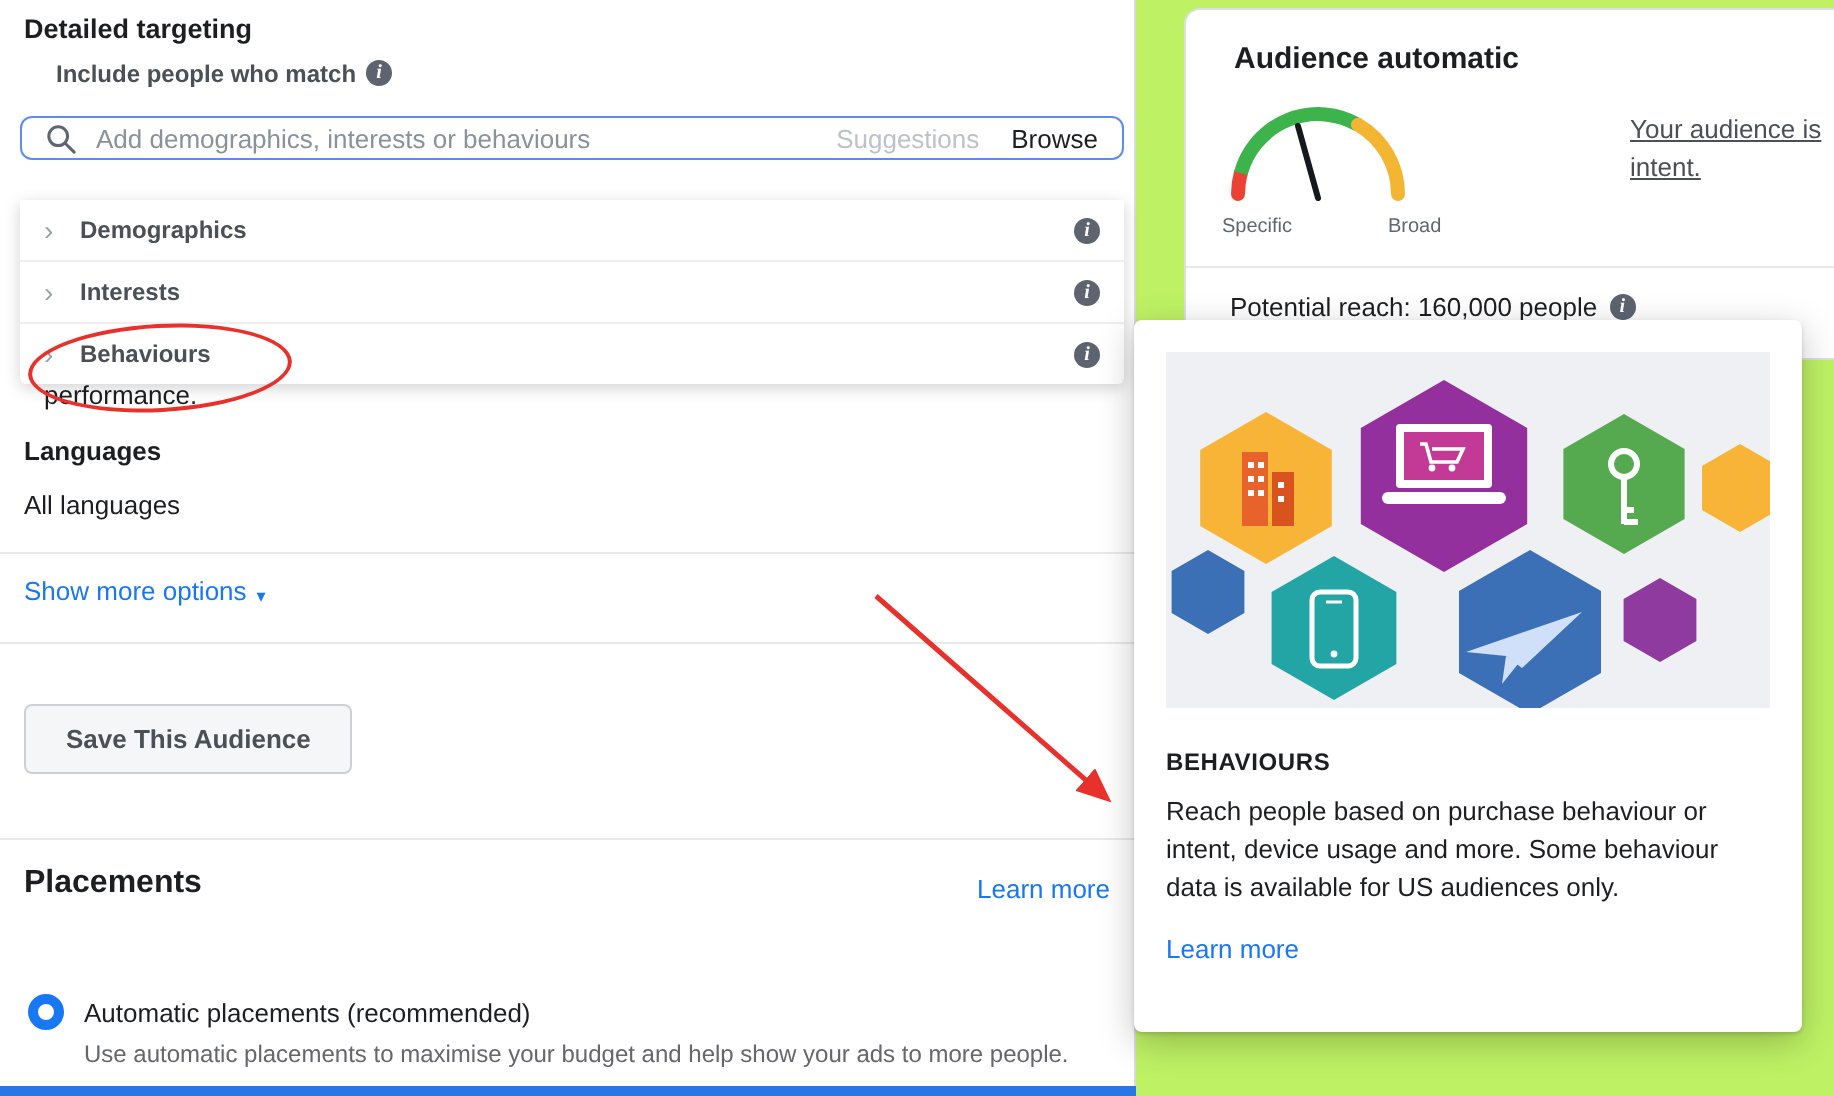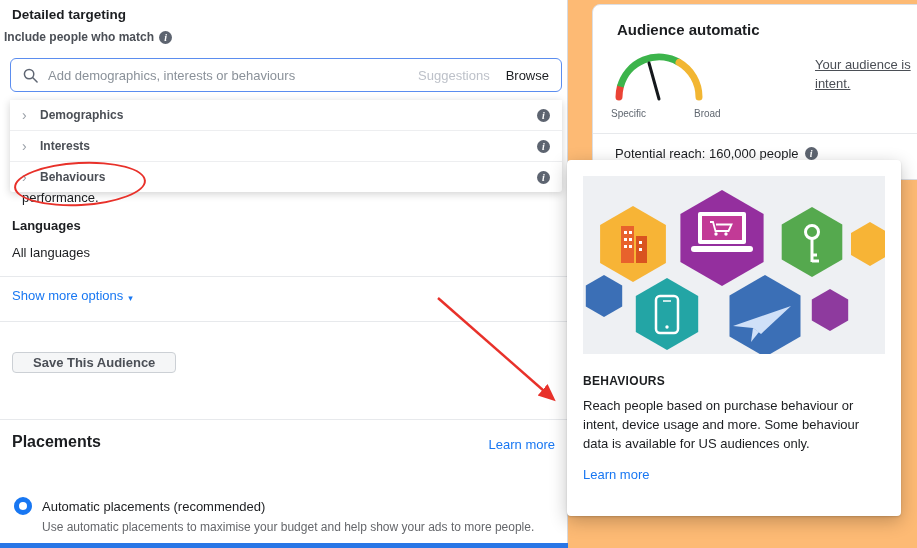--- a/index.html
+++ b/index.html
@@ -1,48 +1,48 @@
 <!DOCTYPE html>
 <html><head>
 <meta charset="utf-8">
 <style>
   html,body{margin:0;padding:0;background:#fff;}
-  .stage{position:relative;width:917px;height:548px;overflow:hidden;background:#fdba74;
+  .stage{position:relative;width:917px;height:548px;overflow:hidden;background:#bef264;
          font-family:"Liberation Sans",sans-serif;color:#1c1e21;}
 
   
   .left-panel{position:absolute;left:0;top:0;width:568px;height:548px;background:#fff;
               border-right:1px solid #d8dadf;box-sizing:border-box;}
   .dt-title{position:absolute;left:12px;top:7px;font-size:13.5px;font-weight:bold;color:#1c1e21;}
-  .include-row{position:absolute;left:4px;top:30px;display:flex;align-items:flex-end;gap:5px;
+  .include-row{position:absolute;left:28px;top:30px;display:flex;align-items:flex-start;gap:5px;
                font-size:12px;font-weight:bold;color:#4b4f56;}
   .info-dark{display:inline-block;width:13px;height:13px;border-radius:50%;background:#5d6470;
              color:#fff;font-family:"Liberation Serif",serif;font-style:italic;font-weight:bold;
              font-size:10px;line-height:13px;text-align:center;flex:0 0 auto;}
-  .search-box{position:absolute;left:10px;top:58px;width:552px;height:34px;border:1px solid #5b8def;
+  .search-box{position:absolute;left:10px;top:58px;width:552px;height:22px;border:1px solid #5b8def;
               border-radius:6px;display:flex;align-items:center;padding:0 12px;box-sizing:border-box;background:#fff;}
   .search-input{flex:1;border:none;outline:none;font-size:13px;color:#1c1e21;margin-left:8px;
                 font-family:"Liberation Sans",sans-serif;background:transparent;}
   .search-input::placeholder{color:#8a9199;}
   .suggestions{color:#bdc1c9;font-size:13px;margin-right:16px;}
   .browse{color:#1c1e21;font-size:13px;text-align:center;}
   .dropdown{position:absolute;left:10px;top:100px;width:552px;background:#fff;border-radius:0 0 3px 3px;
             box-shadow:0 2px 8px rgba(0,0,0,0.18);z-index:2;}
   .drow{height:30px;display:flex;align-items:center;padding:0 12px;border-bottom:1px solid #edeef0;}
   .drow:last-child{border-bottom:none;}
   .chev{color:#9aa0a8;font-size:14px;width:18px;flex:0 0 auto;}
   .drow-label{font-size:12px;font-weight:bold;color:#4b4f56;}
   .spacer{flex:1;}
   .bg-text{position:absolute;left:22px;top:190px;font-size:13px;color:#1c1e21;z-index:1;}
   .divider{position:absolute;left:0;width:568px;height:1px;background:#e7e9ec;}
   .lang-title{position:absolute;left:12px;top:218px;font-size:13px;font-weight:bold;}
   .lang-value{position:absolute;left:12px;top:245px;font-size:13px;}
   .show-more{position:absolute;left:12px;top:288px;font-size:13px;color:#1877f2;display:flex;align-items:flex-end;gap:5px;}
   .caret{font-size:9px;}
-  .save-btn{position:absolute;left:12px;top:352px;height:21px;padding:0 20px;background:#f5f6f7;
+  .save-btn{position:absolute;left:12px;top:352px;height:35px;padding:0 20px;background:#f5f6f7;
             border:1px solid #ccd0d5;border-radius:4px;font-size:13px;font-weight:bold;color:#4b4f56;
             font-family:"Liberation Sans",sans-serif;}
   .placements-title{position:absolute;left:12px;top:433px;font-size:16px;font-weight:bold;}
   .placements-learn{position:absolute;right:12px;top:437px;font-size:13px;color:#1877f2;text-decoration:none;}
   .radio{position:absolute;left:14px;top:497px;width:18px;height:18px;border-radius:50%;
          border:5px solid #1877f2;box-sizing:border-box;background:#fff;}
   .radio-label{position:absolute;left:42px;top:499px;font-size:13px;color:#1c1e21;}
   .radio-desc{position:absolute;left:42px;top:520px;font-size:12px;color:#65676b;white-space:nowrap;}
   .bottom-bar{position:absolute;left:0;top:543px;width:568px;height:5px;background:#2976e6;}
 

